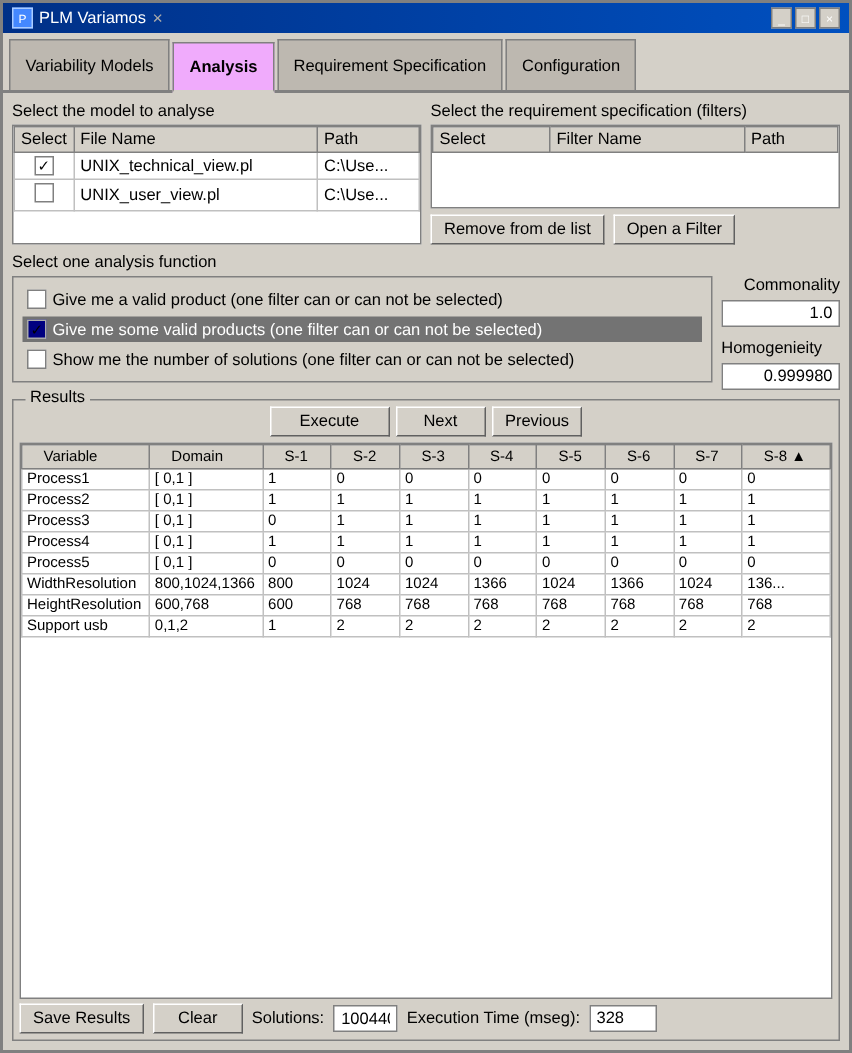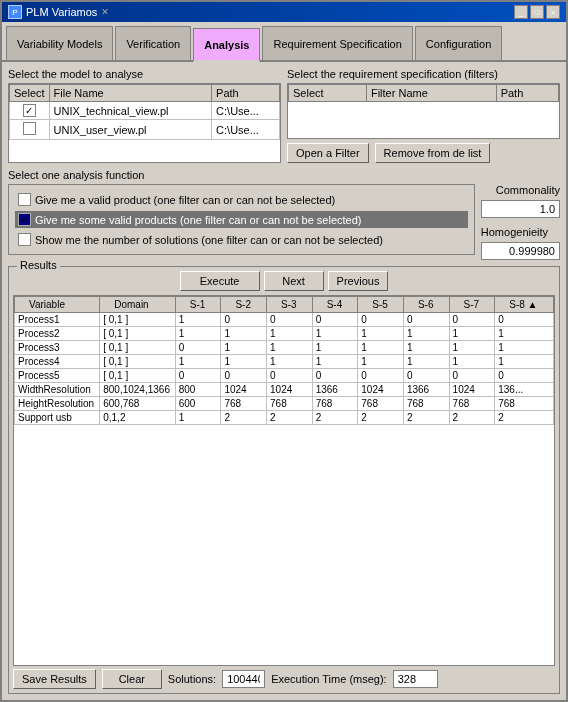--- a/index.html
+++ b/index.html
@@ -300,23 +300,20 @@
       <div class="titlebar-btn">_</div>
       <div class="titlebar-btn">□</div>
       <div class="titlebar-btn">×</div>
     </div>
   </div>
 
   <div class="tab-bar">
     <div class="tab">
       <span>Variability Models</span>
     </div>
-    <div class="tab">
-      <span>Verification</span>
-    </div>
     <div class="tab active">
       <span>Analysis</span>
     </div>
     <div class="tab">
       <span>Requirement Specification</span>
     </div>
     <div class="tab">
       <span>Configuration</span>
     </div>
   </div>
@@ -365,22 +362,22 @@
                 <th>Select</th>
                 <th>Filter Name</th>
                 <th>Path</th>
               </tr>
             </thead>
             <tbody>
             </tbody>
           </table>
         </div>
         <div class="btn-row" style="margin-top:4px;">
+          <button class="btn">Remove from de list</button>
           <button class="btn">Open a Filter</button>
-          <button class="btn">Remove from de list</button>
         </div>
       </div>
     </div>
 
     <div>
       <div class="section-title">Select one analysis function</div>
       <div class="analysis-row">
         <div class="analysis-section" style="flex:1;">
           <div class="analysis-option">
             <div class="checkbox-win"></div>

